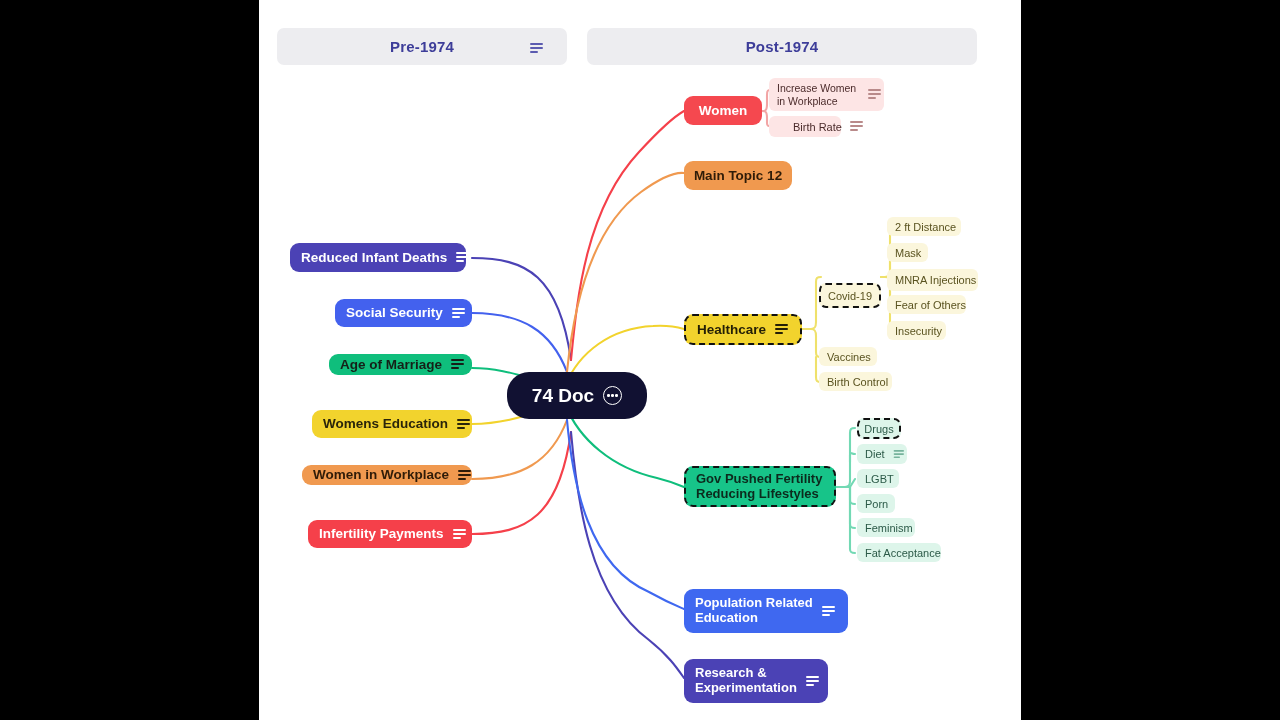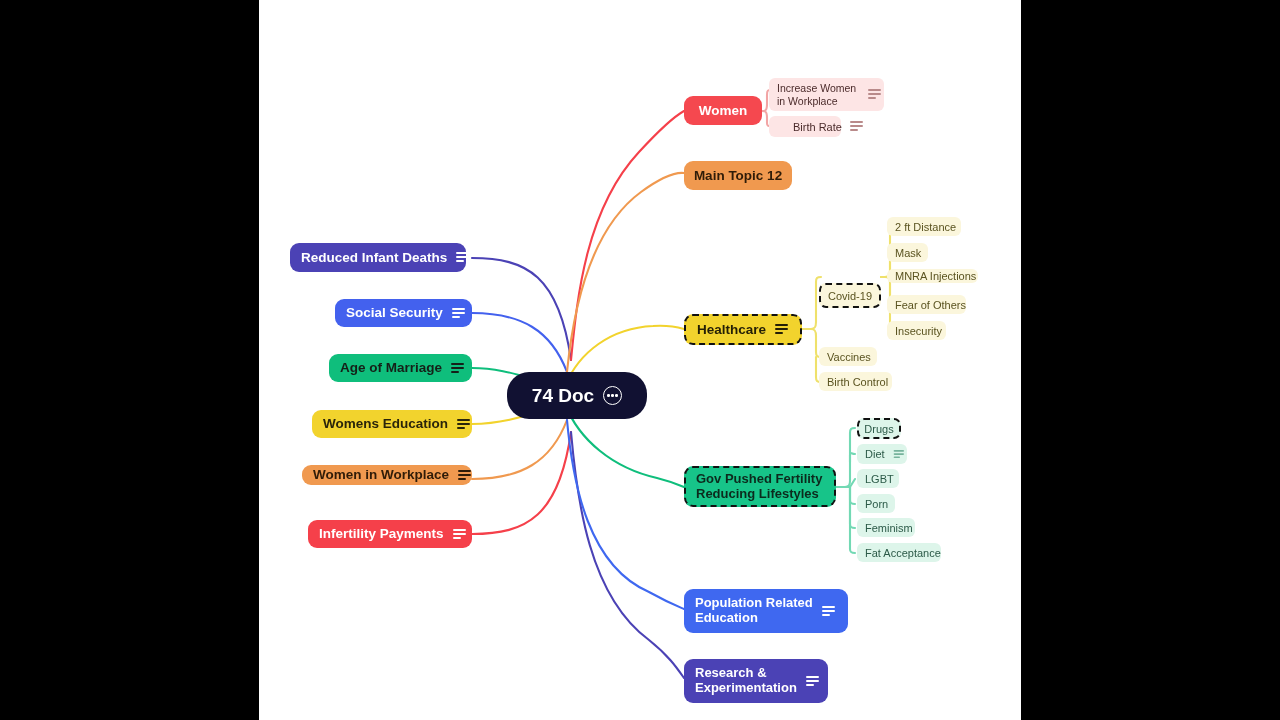--- a/index.html
+++ b/index.html
@@ -72,21 +72,21 @@
   .dots-ico {
     width: 19px; height: 19px; border-radius: 50%;
     border: 1.8px solid #fff; display: flex;
     align-items: center; justify-content: center; gap: 1.5px;
   }
   .dots-ico b { width: 2.6px; height: 2.6px; border-radius: 50%; background: #fff; display:block; }
 
   
   #n-infant   { left: 31px;  top: 243px; width: 176px; height: 29px; background: #4b42b5; color:#fff; }
   #n-social   { left: 76px;  top: 299px; width: 137px; height: 28px; background: #4361ee; color:#fff; }
-  #n-marriage { left: 70px;  top: 354px; width: 143px; height: 28px; background: #0fbe7c; color:#152018; }
+  #n-marriage { left: 70px;  top: 354px; width: 143px; height: 21px; background: #0fbe7c; color:#152018; }
   #n-edu      { left: 53px;  top: 410px; width: 160px; height: 28px; background: #f2d32d; color:#2a250a; }
   #n-workplace{ left: 43px;  top: 465px; width: 170px; height: 20px; background: #f0994f; color:#301c08; }
   #n-infert   { left: 49px;  top: 520px; width: 164px; height: 28px; background: #f5404a; color:#fff; }
 
   
   #n-women     { left: 425px; top: 96px;  width: 78px;  height: 29px; background:#f5484f; color:#fff;
                  justify-content:center; }
   #n-topic12   { left: 425px; top: 161px; width: 108px; height: 29px; background:#f0994f; color:#2f1c08;
                  justify-content:center; }
   #n-healthcare{ left: 425px; top: 314px; width: 118px; height: 31px; background:#f2d32d; color:#241f06;
@@ -111,21 +111,21 @@
   
   .sub-y { background: #fbf6dc; color: #5a5320; }
   #s-covid { left: 560px; top: 264px; width: 62px; height: 25px;
              background:#fbf6dc; color:#5a5320; border: 2px dashed #111; border-radius:7px;
              justify-content:center;margin-top:19px; }
   #s-vaccines { left: 560px; top: 347px; width: 58px;  height: 19px; }
   #s-birthctl { left: 560px; top: 372px; width: 73px;  height: 19px; }
 
   #s-6ft   { left: 628px; top: 217px; width: 74px; height: 19px; }
   #s-mask  { left: 628px; top: 243px; width: 41px; height: 19px; }
-  #s-mnra  { left: 628px; top: 269px; width: 91px; height: 14px; }
+  #s-mnra  { left: 628px; top: 269px; width: 91px; height: 22px; }
   #s-fear  { left: 628px; top: 295px; width: 79px; height: 19px; }
   #s-insec { left: 628px; top: 321px; width: 59px; height: 19px; }
 
   
   .sub-g { background: #ddf5ea; color: #2c5a48; }
   #s-drugs { left: 598px; top: 418px; width: 44px; height: 21px;
              background:#ddf5ea; color:#2c5a48; border:2px dashed #111; border-radius:7px;
              justify-content:center; }
   #s-diet  { left: 598px; top: 444px; width: 50px; height: 20px; }
   #s-lgbt  { left: 598px; top: 469px; width: 42px; height: 19px; }
@@ -171,20 +171,31 @@
 
       <path d="M577,487 L586,487 C590,487 591,485 591,481 L591,433 C591,429 592,428 596,428" stroke="#73d9b4"></path>
       <path d="M591,462 L591,455 C591,451 592,454 596,454" stroke="#73d9b4"></path>
       <path d="M586,487 C590,487 591,487 591,487 L596,479" stroke="#73d9b4"></path>
       <path d="M591,487 L591,500 C591,503 592,504 596,504" stroke="#73d9b4"></path>
       <path d="M591,487 C591,495 591,520 591,524 C591,527 592,528 596,528" stroke="#73d9b4"></path>
       <path d="M591,487 C591,500 591,546 591,549 C591,552 592,553 596,553" stroke="#73d9b4"></path>
     </g>
   </svg>
 
+  <div class="tabbar">
+    <div class="tab" id="tab-pre">
+      <span class="tab-label">Pre-1974</span>
+      <span class="tab-note-icon" style="color:#5b5bb0;">
+        <span class="notes-ico"><i></i><i></i><i></i></span>
+      </span>
+    </div>
+    <div class="tab" id="tab-post">
+      <span class="tab-label">Post-1974</span>
+    </div>
+  </div>
 
   <div class="node" id="center-node">
     <span class="lbl">74 Doc</span>
     <span class="dots-ico">
         <b></b>
         <b></b>
         <b></b>
       </span>
   </div>
 

